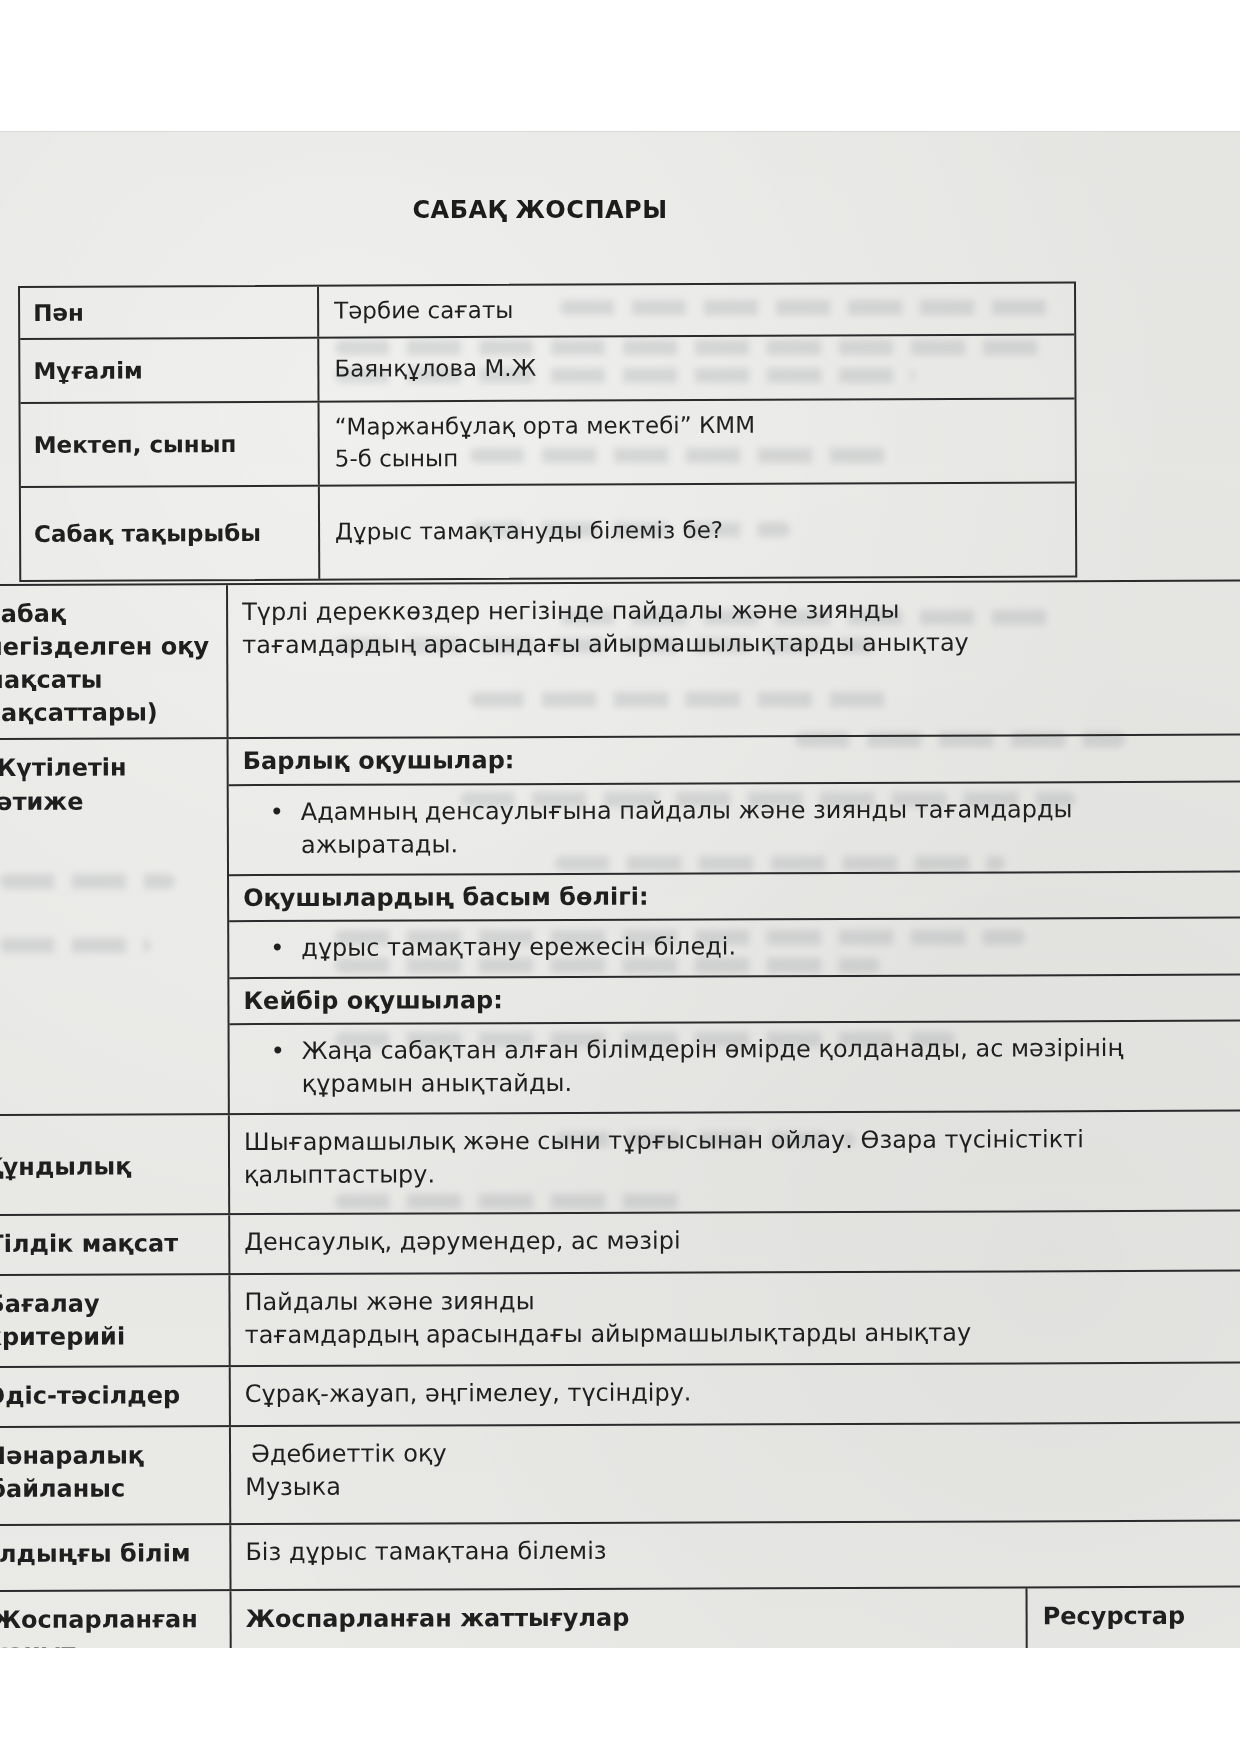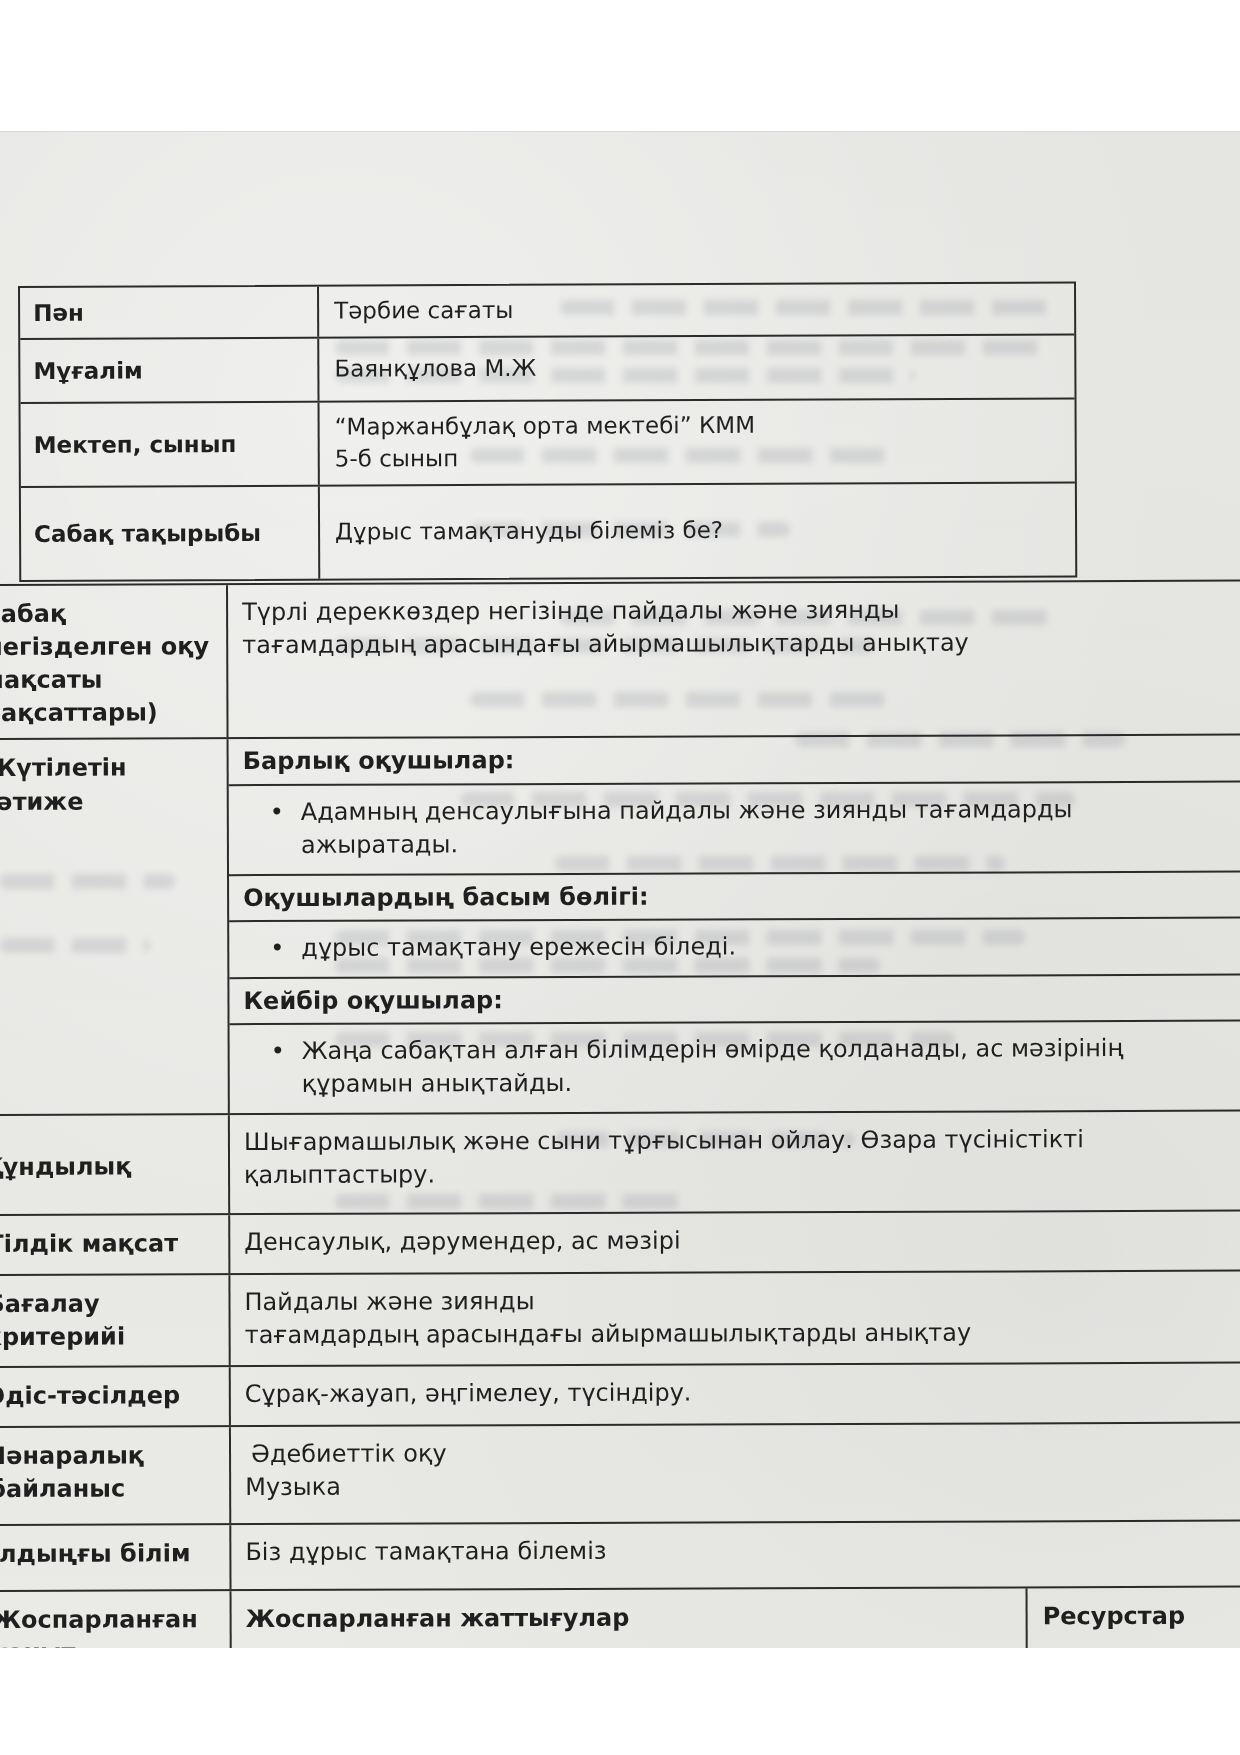--- a/index.html
+++ b/index.html
@@ -93,20 +93,21 @@
   <div class="ghost" style="top:660px;left:460px;width:615px"></div>
   <div class="ghost" style="top:724px;left:555px;width:450px"></div>
   <div class="ghost" style="top:742px;left:0;width:175px"></div>
   <div class="ghost" style="top:798px;left:335px;width:690px"></div>
   <div class="ghost" style="top:806px;left:0;width:150px"></div>
   <div class="ghost" style="top:826px;left:335px;width:545px"></div>
   <div class="ghost" style="top:900px;left:335px;width:620px"></div>
   <div class="ghost" style="top:1000px;left:555px;width:300px"></div>
   <div class="ghost" style="top:1062px;left:335px;width:350px"></div>
 
+  <div class="doc-title">САБАҚ ЖОСПАРЫ</div>
 
   <div class="info-table">
     <div class="info-row ir1">
       <div class="info-label">Пән</div>
       <div class="info-value">Тәрбие сағаты</div>
     </div>
     <div class="info-row ir2">
       <div class="info-label">Мұғалім</div>
       <div class="info-value">Баянқұлова М.Ж</div>
     </div>

